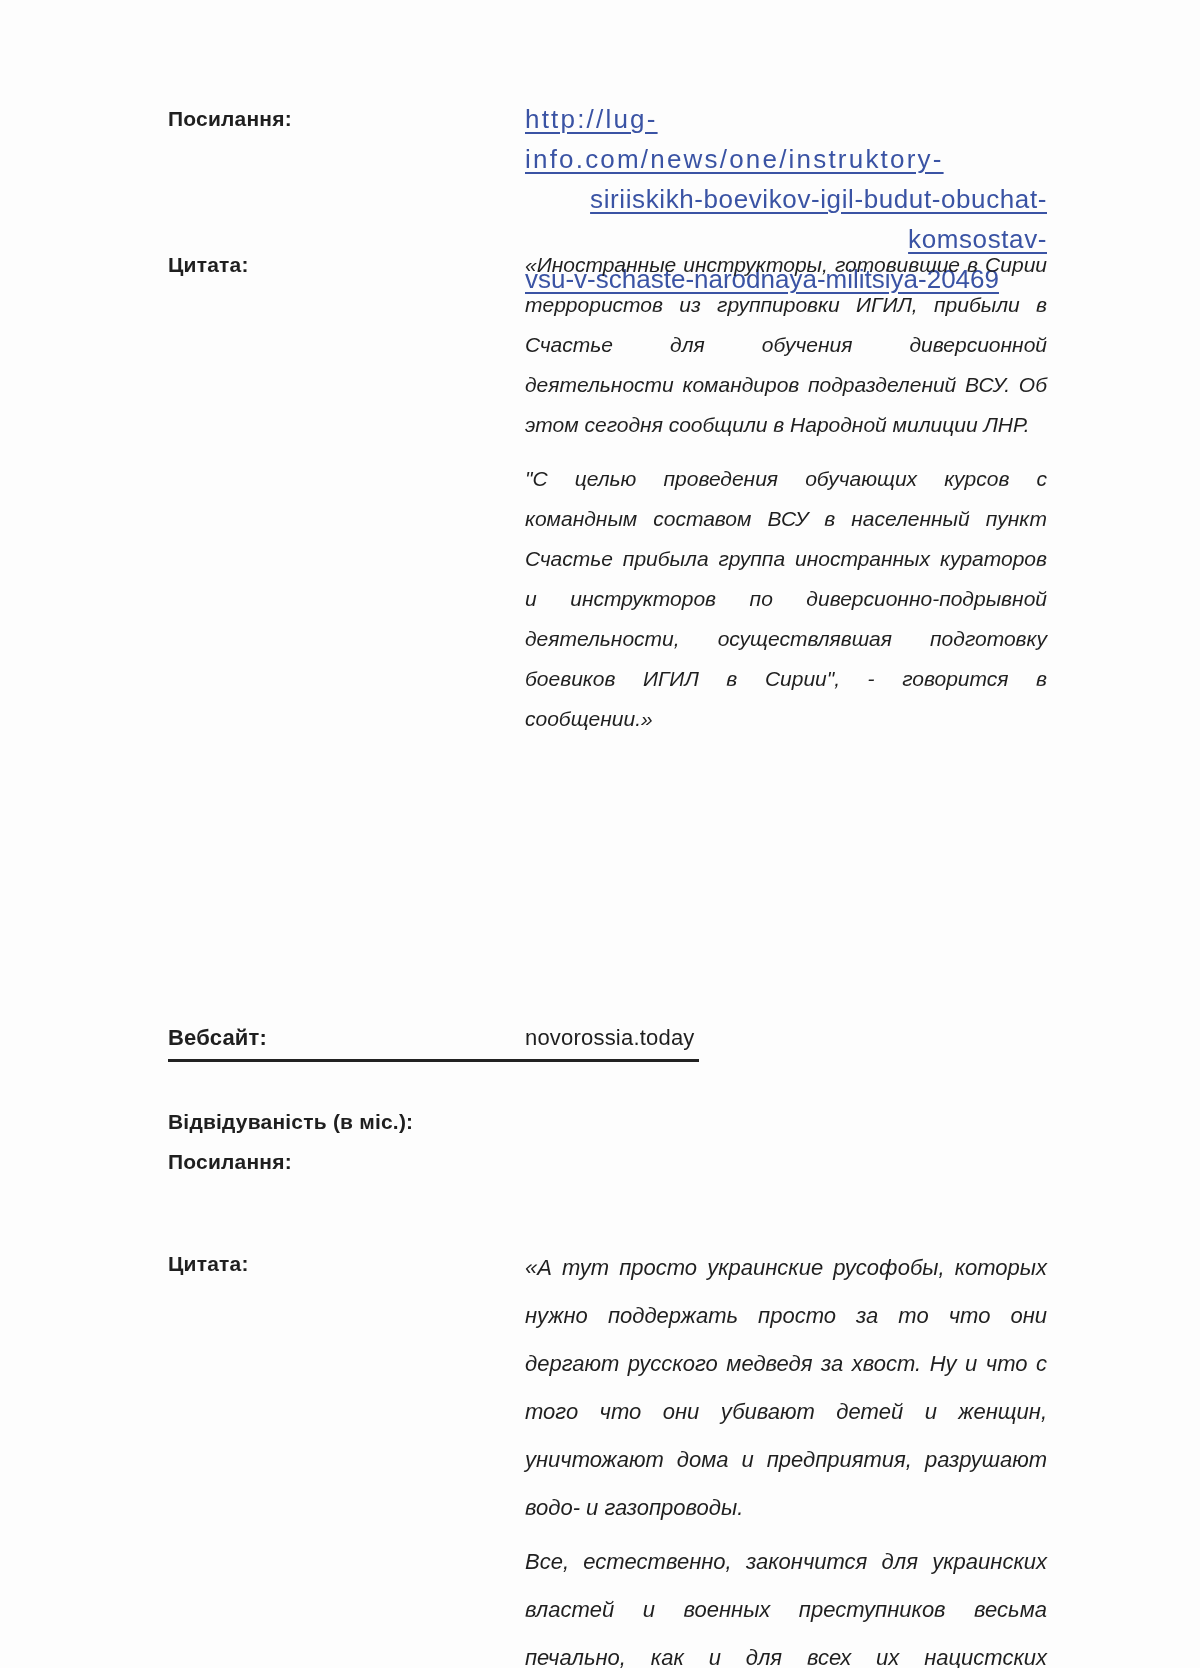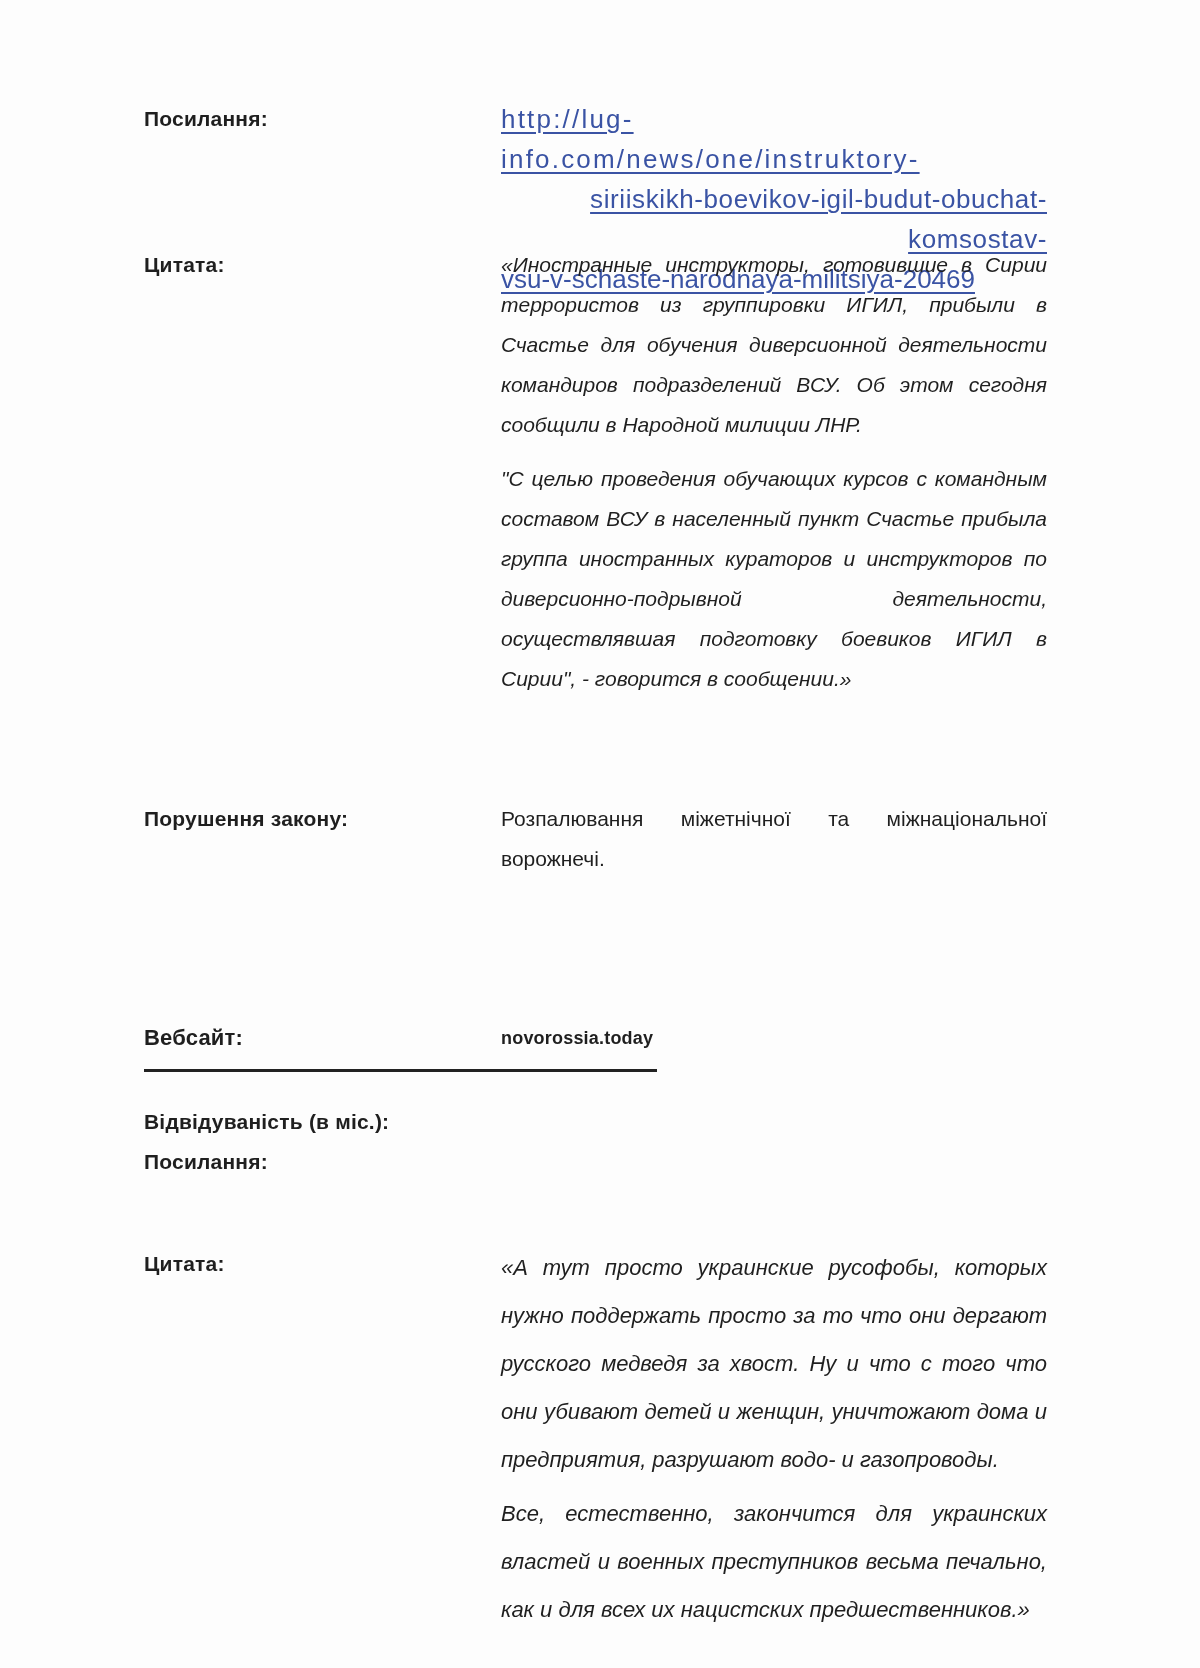--- a/index.html
+++ b/index.html
@@ -13,21 +13,21 @@
     width:1200px;height:1668px;
     background:var(--bg);
     font-family:"Liberation Sans", sans-serif;
     color:var(--text);
     position:relative;
     overflow:hidden;
   }
   .page{position:relative;width:1200px;height:1668px;}
 
   .row{
-    position:absolute;left:144px;right:153px;
+    position:absolute;left:168px;right:153px;
     display:flex;align-items:flex-start;
   }
   .label{
     flex:0 0 357px;width:357px;
     font-weight:bold;font-size:21px;line-height:40px;
     letter-spacing:0.2px;
   }
   .content{flex:1;min-width:0;}
 
   
@@ -56,30 +56,30 @@
 
   .violation{
     font-size:21px;line-height:40px;
     text-align:justify;
   }
 
   
   .website-wrap{
     display:inline-flex;
     border-bottom:3px solid #222;
-    padding-bottom:17px;
+    padding-bottom:7px;
   }
   .website-label{
     display:inline-block;width:357px;
     font-weight:bold;font-size:22px;line-height:28px;
     letter-spacing:0.2px;
   }
   .website-value{
     display:inline-block;
-    font-weight:bold;font-size:18px;line-height:28px;
+    font-weight:normal;font-size:22px;line-height:28px;
     letter-spacing:0.2px;
     padding-right:4px;
   }
 
   .visits-label{
     flex:0 0 357px;width:357px;
     font-weight:bold;font-size:21px;line-height:28px;
     letter-spacing:0.2px;
   }
   .visits-value{font-size:21px;line-height:28px;}
@@ -99,24 +99,20 @@
   </div>
 
   <div class="row" style="top:245px;">
     <div class="label">Цитата:</div>
     <div class="content quote">
       <p>«Иностранные инструкторы, готовившие в Сирии террористов из группировки ИГИЛ, прибыли в Счастье для обучения диверсионной деятельности командиров подразделений ВСУ. Об этом сегодня сообщили в Народной милиции ЛНР.</p>
       <p>"С целью проведения обучающих курсов с командным составом ВСУ в населенный пункт Счастье прибыла группа иностранных кураторов и инструкторов по диверсионно-подрывной деятельности, осуществлявшая подготовку боевиков ИГИЛ в Сирии", - говорится в сообщении.»</p>
     </div>
   </div>
 
-  <div class="row" style="top:799px;">
-    <div class="label">Порушення закону:</div>
-    <div class="content violation">Розпалювання міжетнічної та міжнаціональної ворожнечі.</div>
-  </div>
 
   <div class="row" style="top:1024px;">
     <div class="website-wrap">
       <span class="website-label">Вебсайт:</span>
       <span class="website-value">novorossia.today</span>
     </div>
   </div>
 
   <div class="row" style="top:1087px;margin-top:21px;">
     <div class="visits-label">Відвідуваність (в міс.):</div>

